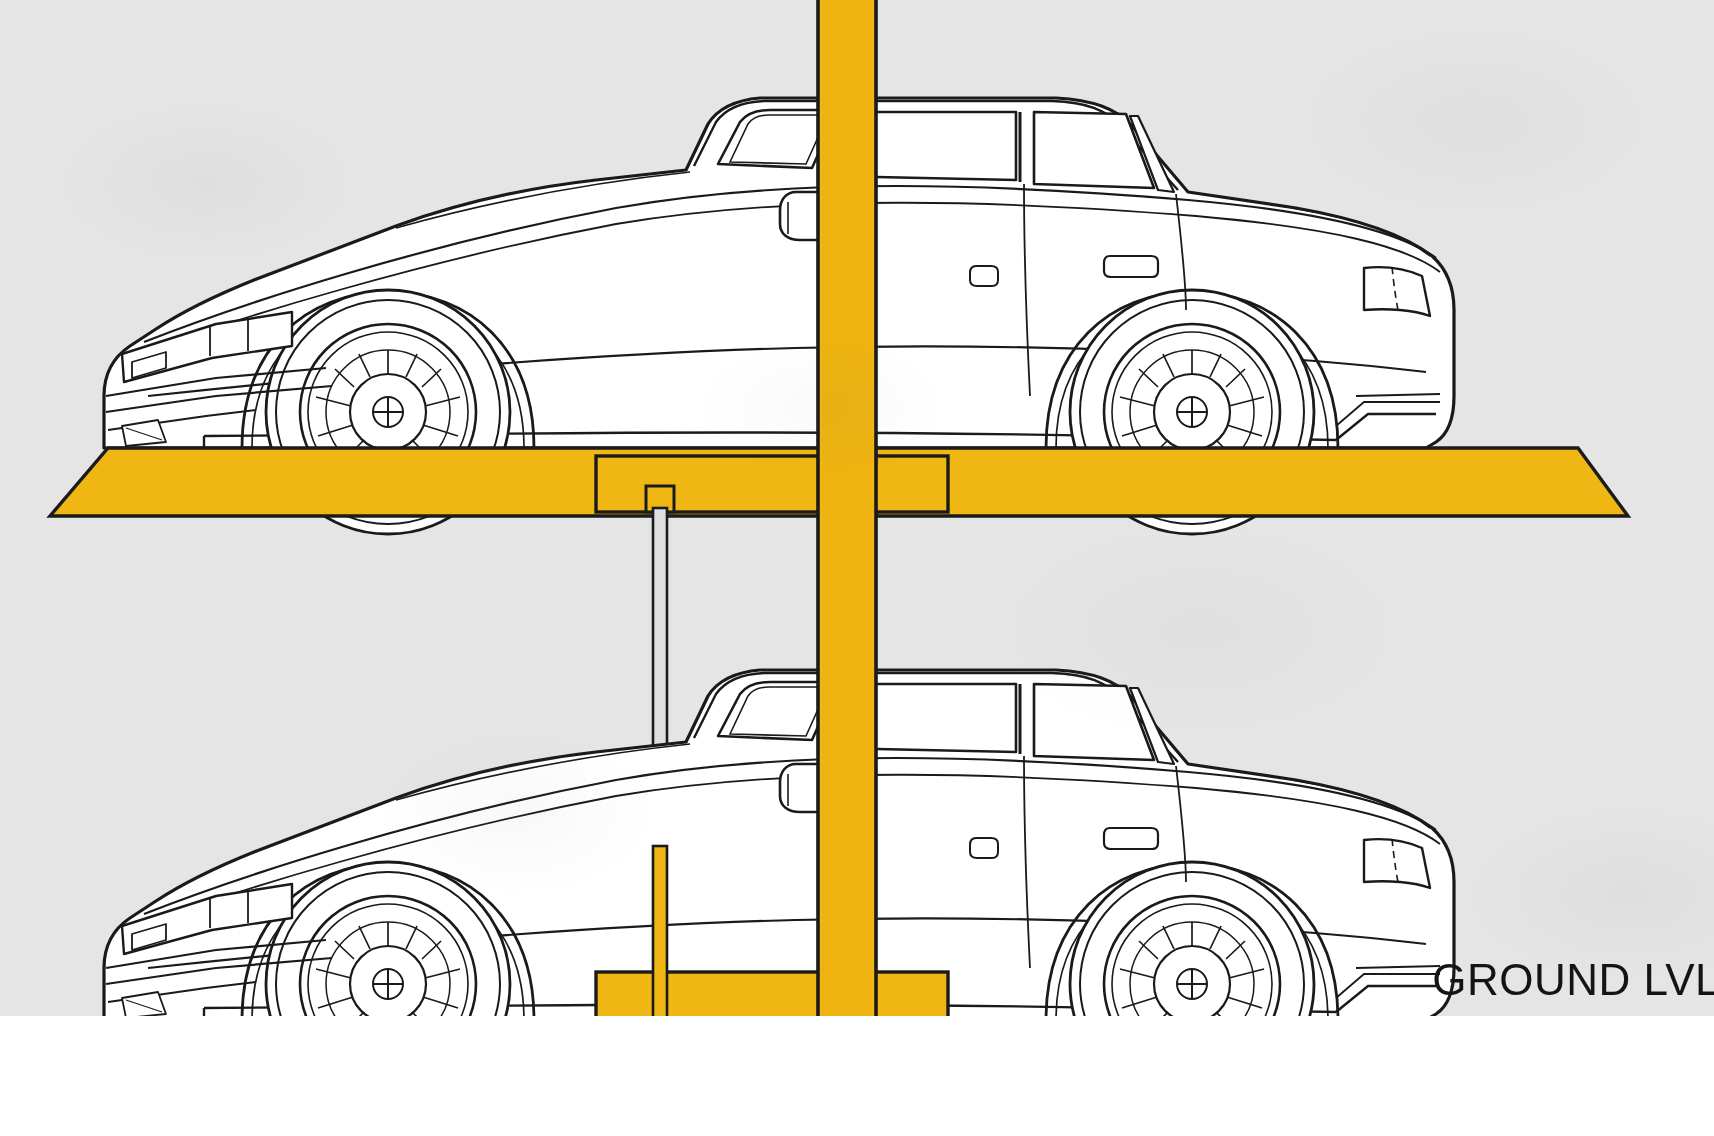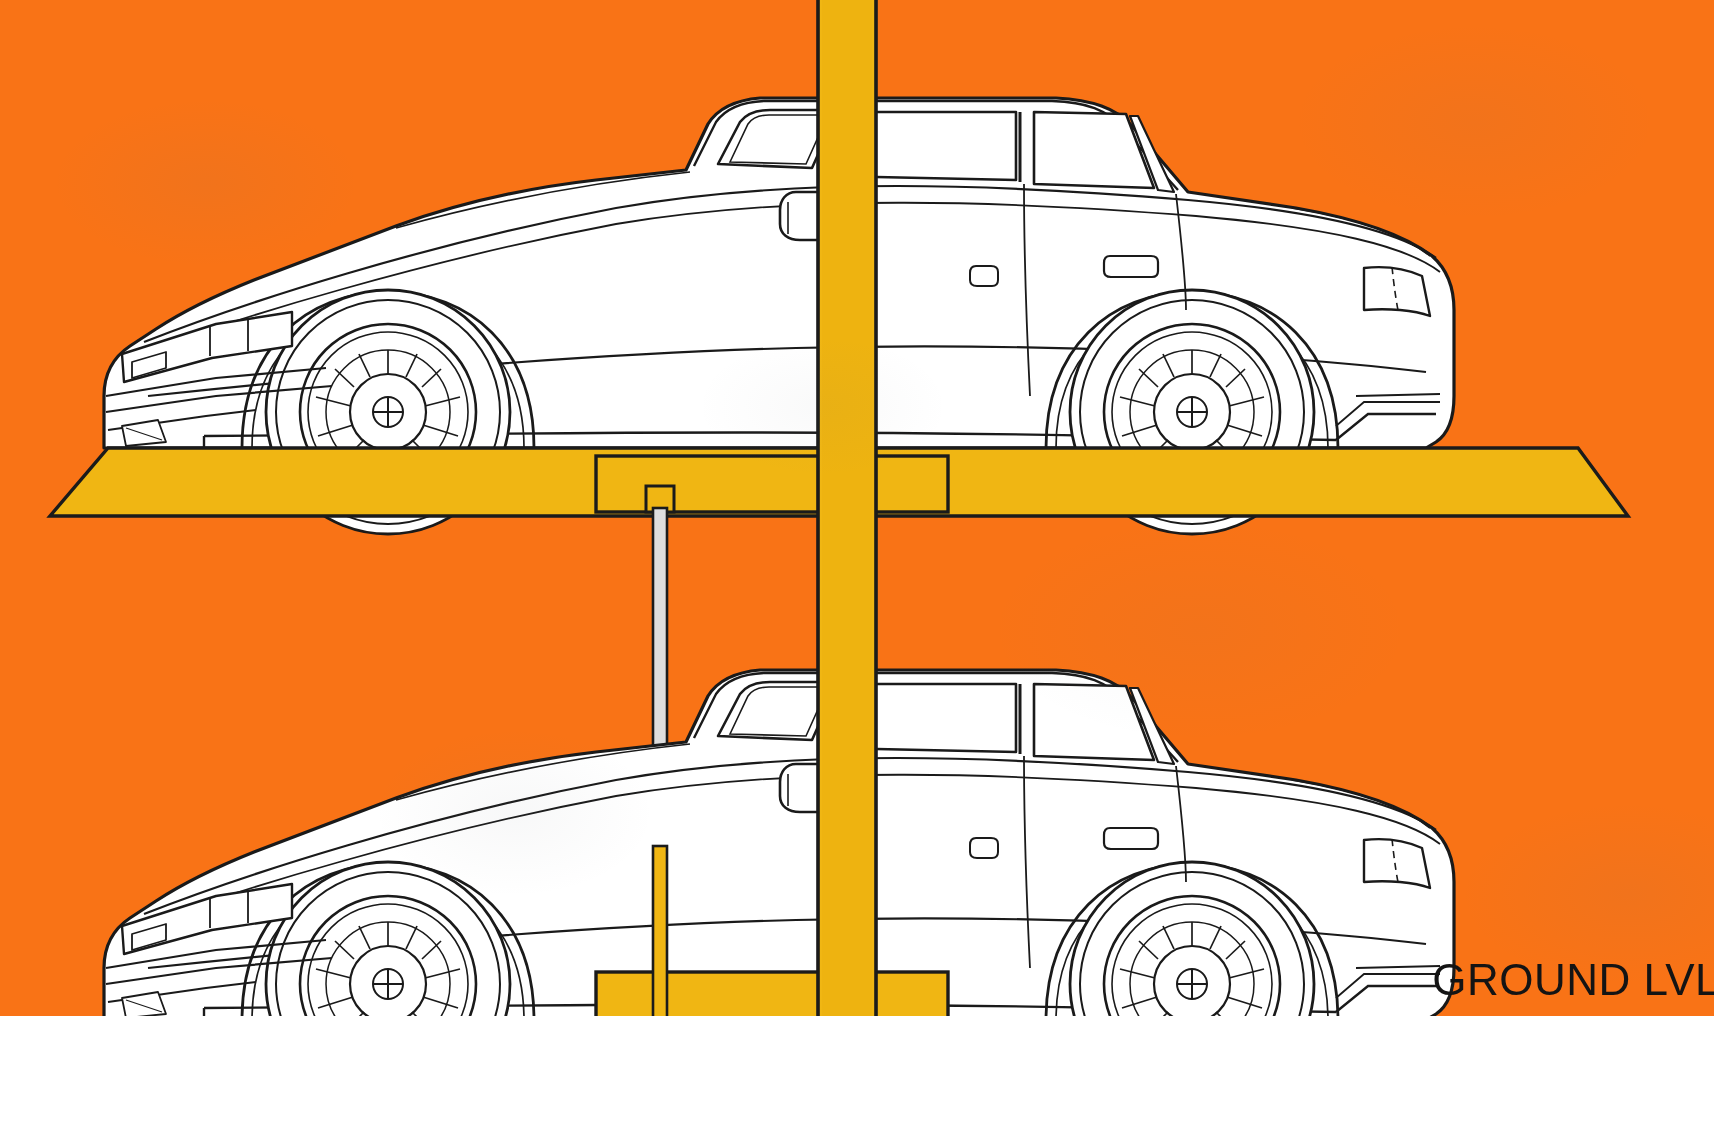--- a/index.html
+++ b/index.html
@@ -4,21 +4,21 @@
 <style>
   html, body {
     margin: 0;
     padding: 0;
     background: #ffffff;
   }
   #stage {
     position: relative;
     width: 1714px;
     height: 1016px;
-    background: #f97316;
+    background: #e5e5e5;
     overflow: hidden;
     font-family: "Liberation Sans", sans-serif;
   }
   #stage svg.layer {
     position: absolute;
     left: 0;
     top: 0;
     width: 1714px;
     height: 1136px;
   }

